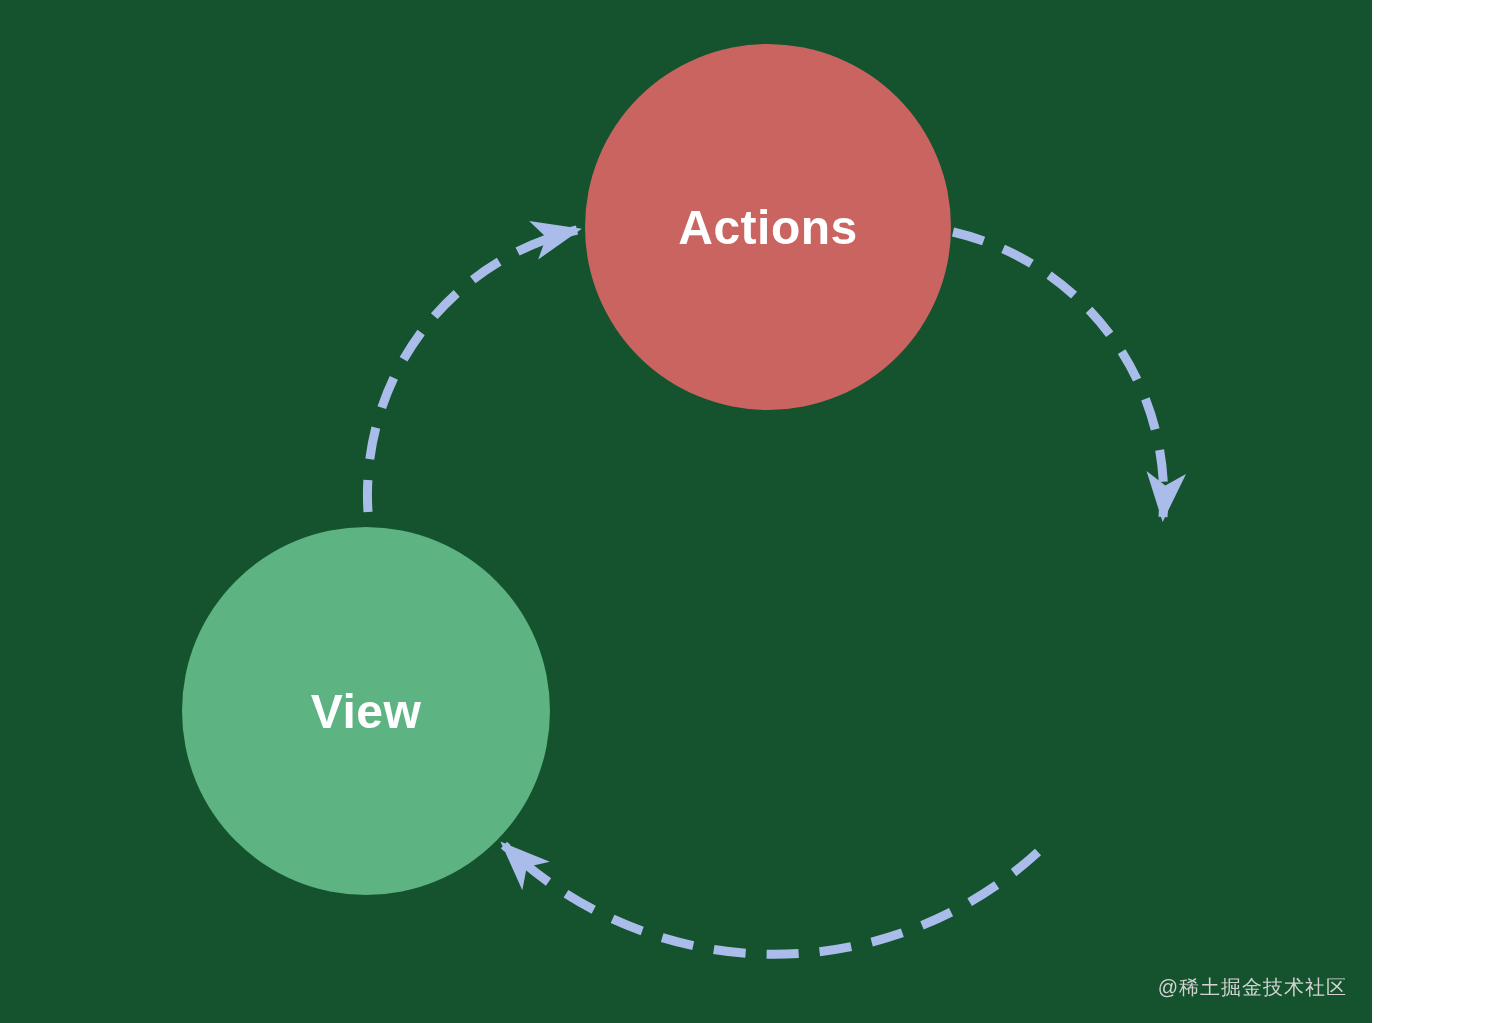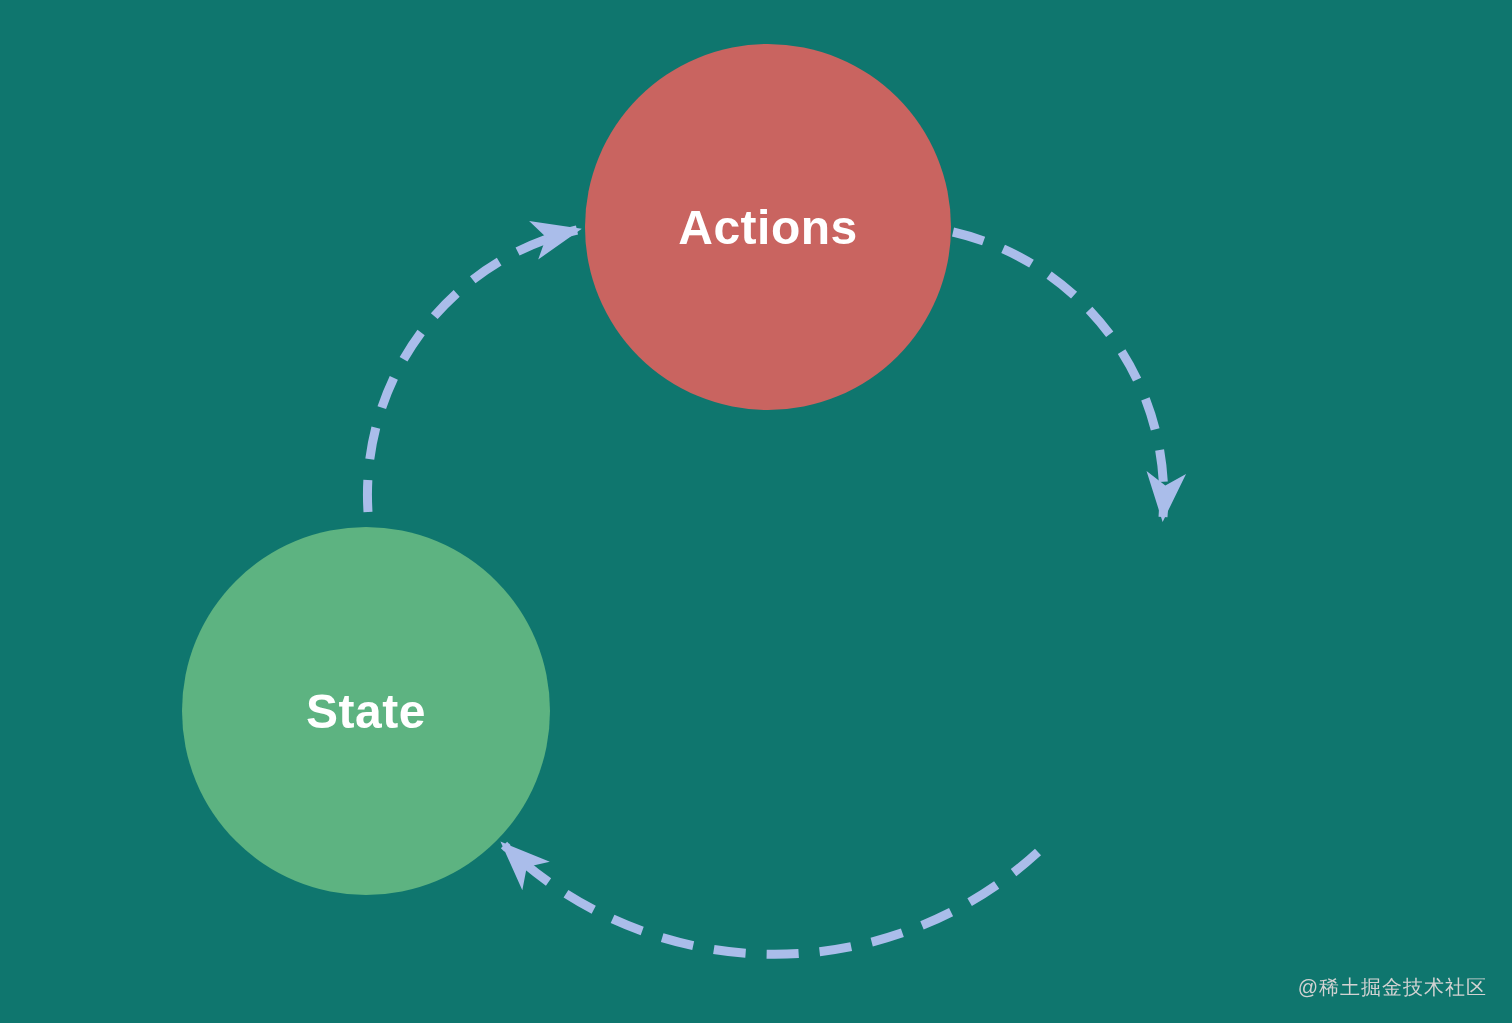--- a/index.html
+++ b/index.html
@@ -2,23 +2,23 @@
 <html><head>
 <meta charset="utf-8">
 <style>
   html, body {
     margin: 0;
     padding: 0;
     background: #ffffff;
   }
   .stage {
     position: relative;
-    width: 1512px;
+    width: 1372px;
     height: 1023px;
-    background: #0f766e;
+    background: #14532d;
     overflow: hidden;
     font-family: "Liberation Sans", "DejaVu Sans", sans-serif;
   }
   .arrow-layer {
     position: absolute;
     left: 0;
     top: 0;
     width: 1512px;
     height: 1023px;
     pointer-events: none;
@@ -66,19 +66,19 @@
     <path d="M 953 232 A 272 272 0 0 1 1163 517" fill="none" stroke-width="9" stroke-dasharray="32 21" stroke-linecap="butt" marker-end="url(#arrowhead)" stroke="#aabdea"></path>
 
     <path d="M 1038 852 A 390 390 0 0 1 504 845" fill="none" stroke-width="9" stroke-dasharray="32 21" stroke-linecap="butt" marker-end="url(#arrowhead)" stroke="#aabdea"></path>
   </svg>
 
   <div class="node node-actions" style="background-color: rgb(201, 100, 96);">
     <span class="node-label">Actions</span>
   </div>
 
   <div class="node node-view" style="background-color: rgb(93, 179, 129);">
-    <span class="node-label">State</span>
+    <span class="node-label">View</span>
   </div>
 
 
   <div class="watermark" style="color: rgb(210, 210, 210);">@稀土掘金技术社区</div>
 
 </div>
 
 </body></html>

